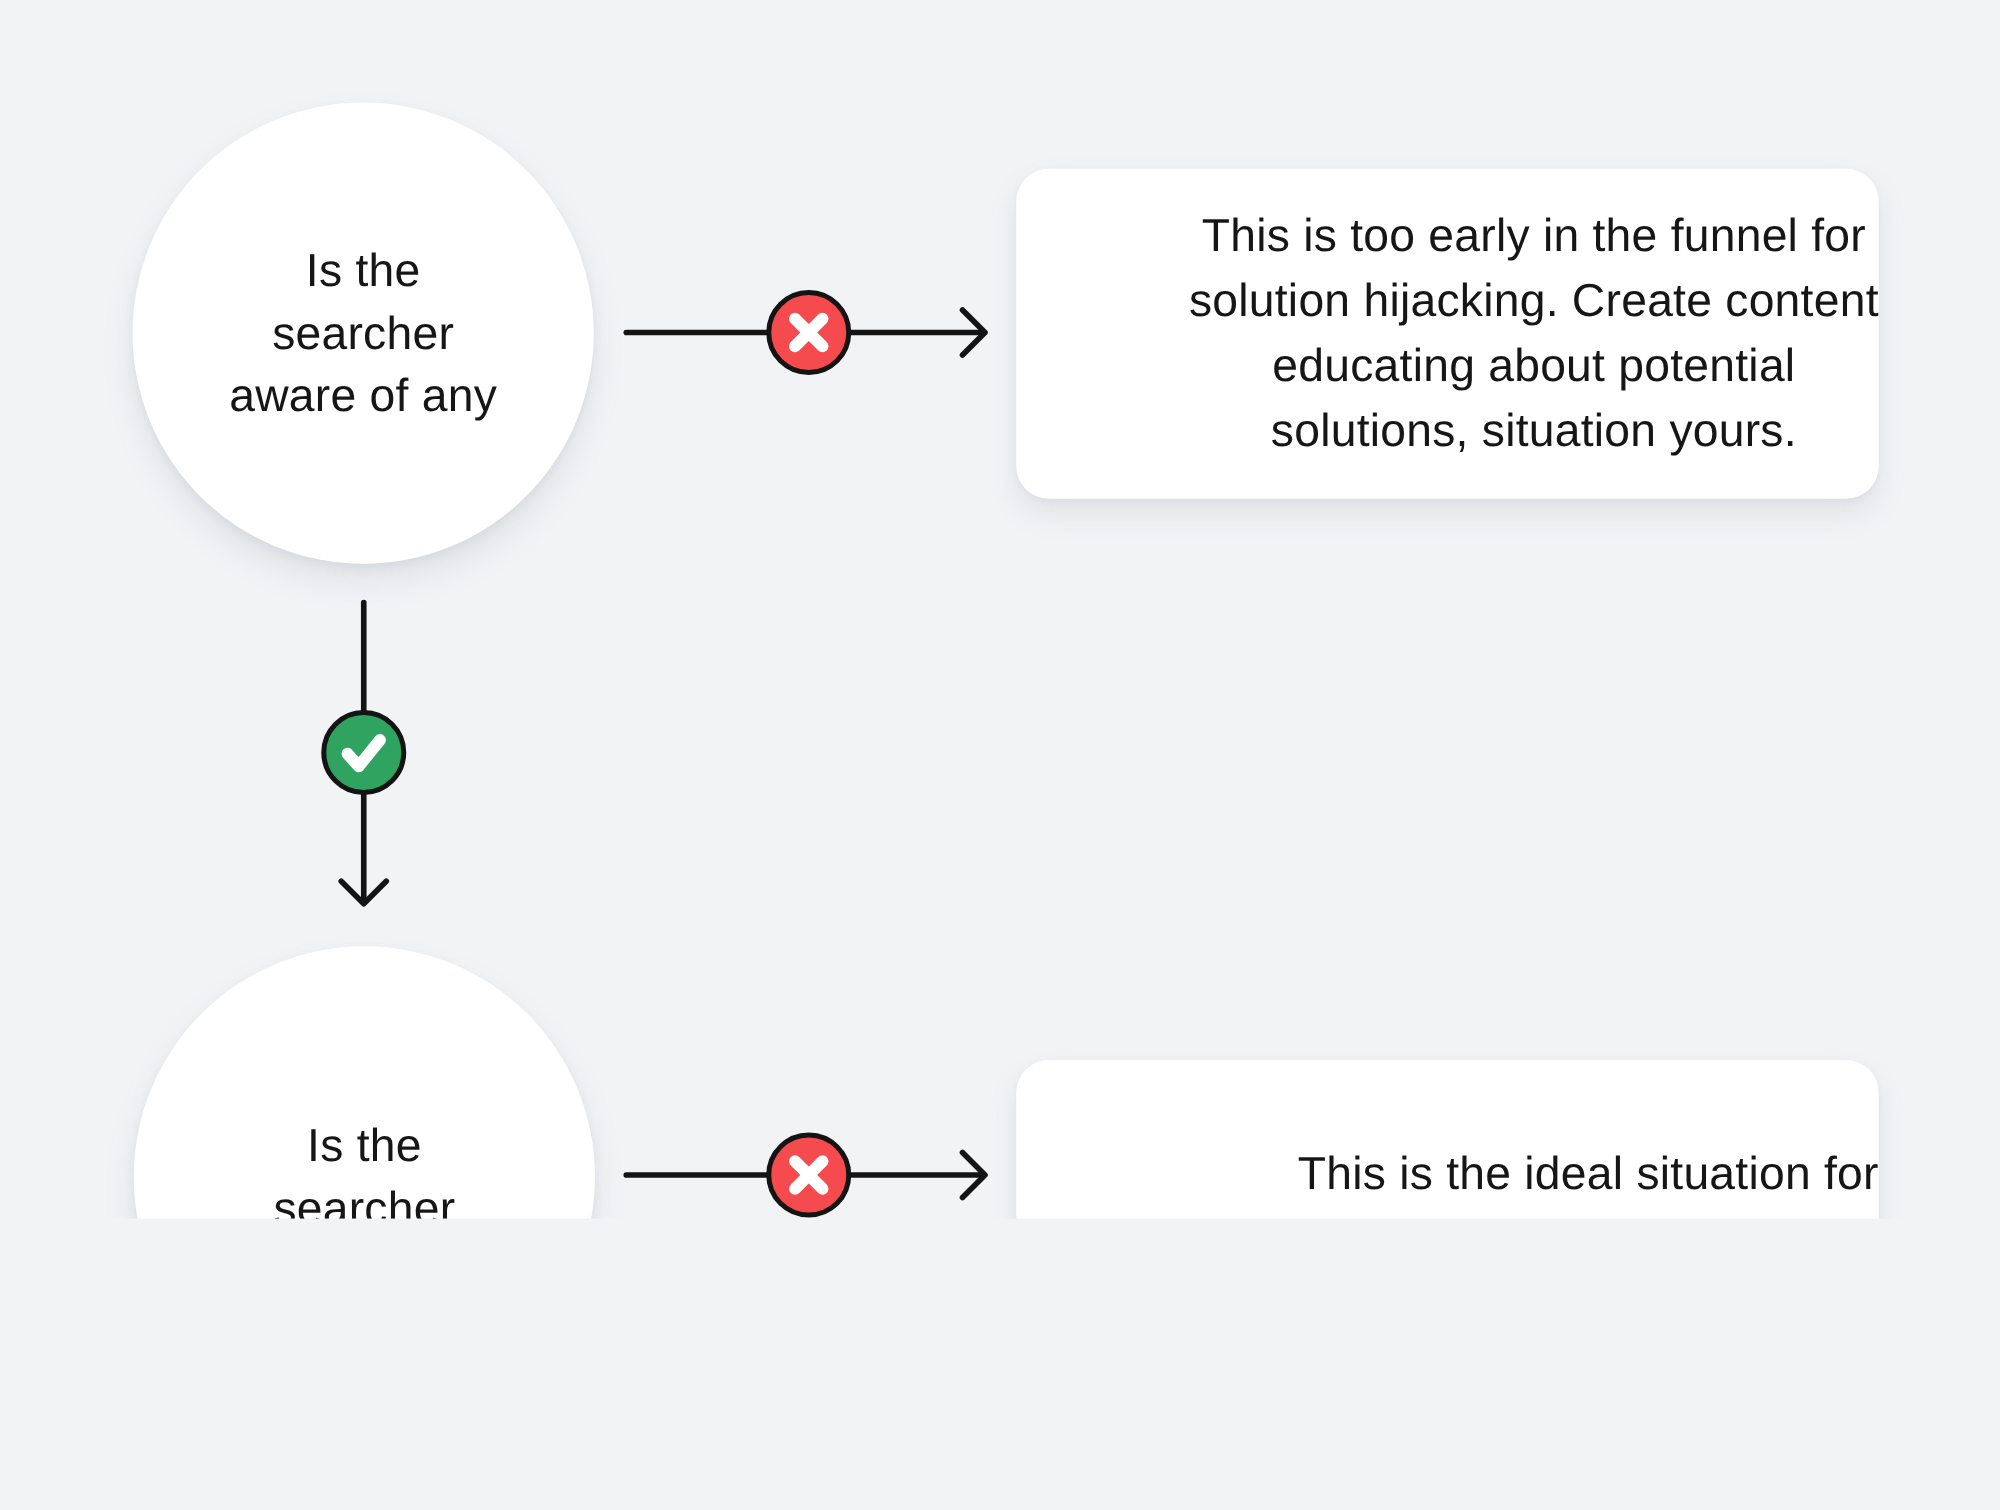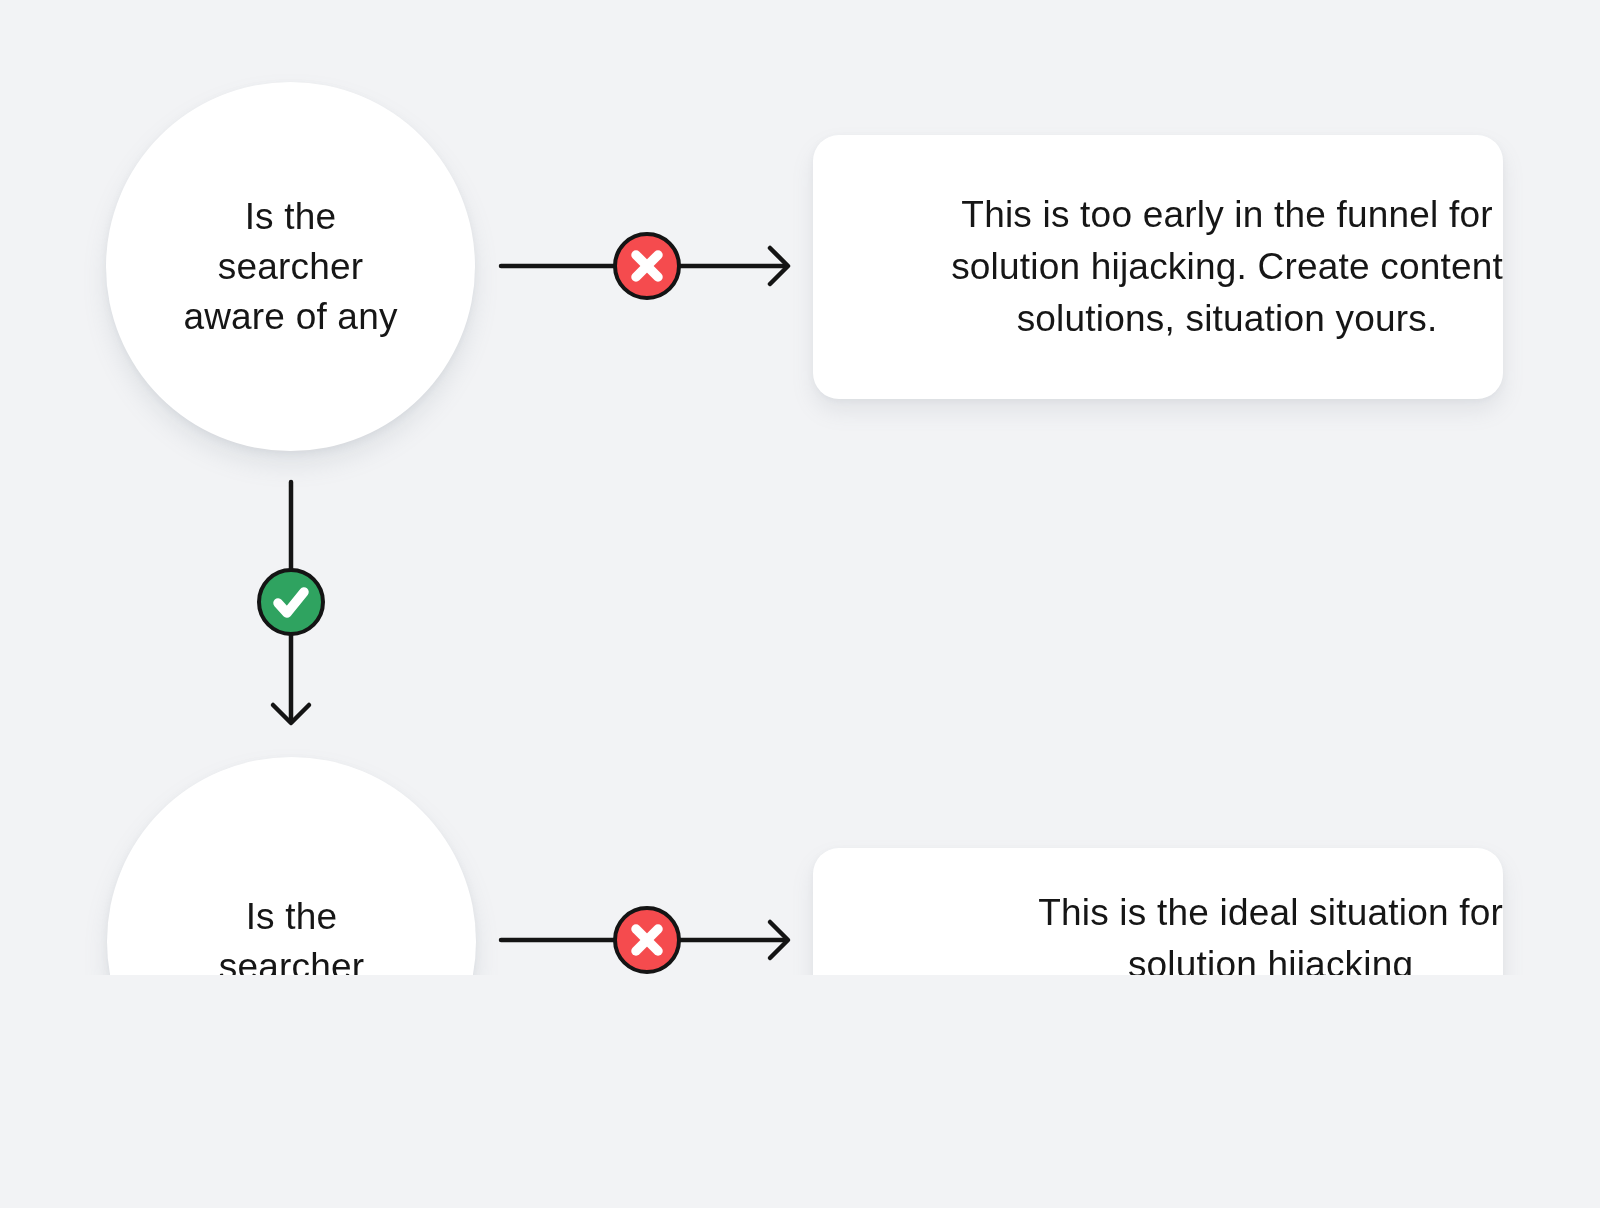--- a/index.html
+++ b/index.html
@@ -130,28 +130,28 @@
     <div class="node-text">
       <div class="tline">Is the</div>
       <div class="tline">searcher</div>
     </div>
   </div>
 
   <div class="outcome-box" style="left:813px; top:135px; width:690px; height:264px;">
     <div class="box-text">
       <div class="tline">This is too early in the funnel for</div>
       <div class="tline">solution hijacking. Create content</div>
+      <div class="tline">educating about potential</div>
       <div class="tline">solutions, situation yours.</div>
     </div>
   </div>
 
   <div class="outcome-box" style="left:813px; top:848px; width:690px; height:182px;">
     <div class="box-text">
       <div class="tline">This is the ideal situation for</div>
-      <div class="tline">solution hijacking</div>
     </div>
   </div>
 
   <div class="badge no" style="left:613px; top:232px;">
     <svg width="60" height="60" viewBox="0 0 60 60">
       <line x1="19" y1="19" x2="41" y2="41"></line>
       <line x1="41" y1="19" x2="19" y2="41"></line>
     </svg>
   </div>
 

